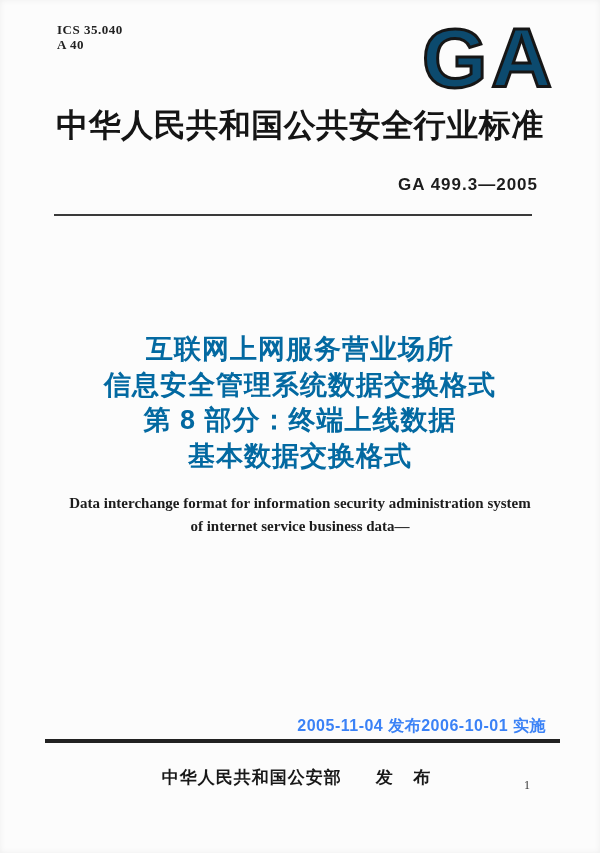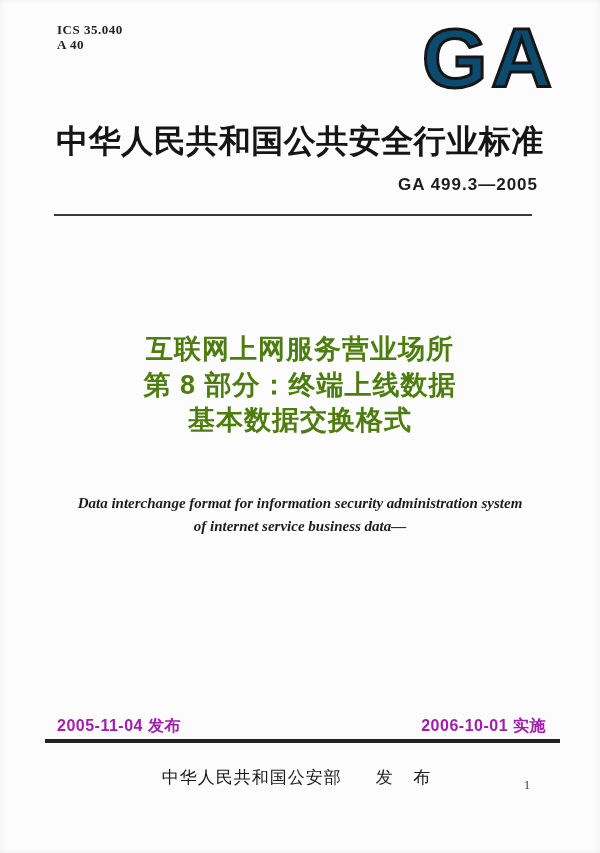--- a/index.html
+++ b/index.html
@@ -38,21 +38,21 @@
     font-family: "Liberation Sans", sans-serif;
     font-size: 84px;
     line-height: 1;
     font-weight: bold;
     color: #0c4a6e;
     letter-spacing: 4px;
     -webkit-text-stroke: 3px #161616;
   }
   .std-heading {
     position: absolute;
-    top: 120px;
+    top: 104px;
     left: 30px;
     right: 30px;
     text-align: center;
     font-size: 32px;
     font-weight: bold;
     letter-spacing: 0.5px;
     color: #151515;
     white-space: nowrap;
   }
   .std-number {
@@ -76,66 +76,65 @@
   
   .title-cn {
     position: absolute;
     top: 332px;
     left: 0;
     right: 0;
     text-align: center;
     font-size: 27px;
     font-weight: bold;
     line-height: 35.5px;
-    color: #4d7c0f;
+    color: #0369a1;
     letter-spacing: 1px;
   }
   .title-en {
     position: absolute;
     top: 492px;
     left: 20px;
     right: 20px;
     text-align: center;
     font-family: "Liberation Serif", serif;
     font-size: 15px;
     font-weight: bold;
     line-height: 22.5px;
     color: #1c1c1c;
-    font-style: italic;
   }
 
   
   .dates-row {
     position: absolute;
     top: 716px;
     left: 57px;
     right: 54px;
     display: flex;
-    justify-content: space-between;
+    justify-content: flex-end;
     font-size: 16px;
     font-weight: bold;
-    color: #a21caf;
+    color: #3b82f6;
     letter-spacing: 0.5px;
   }
   .rule-thick {
     position: absolute;
     top: 739px;
     left: 45px;
     right: 40px;
     height: 4px;
     background: #222;
   }
   .publisher-row {
     position: absolute;
     top: 766px;
     left: 0;
     right: 0;
     text-align: center;
     font-size: 17px;
-    font-weight: normal;
+    font-weight: bold;
     color: #181818;
     letter-spacing: 1px;
   }
   .publisher-row .publish-label {
     margin-left: 34px;
     letter-spacing: 8px;
   }
   .page-number {
     position: absolute;
     top: 778px;
@@ -158,20 +157,21 @@
   <div class="ga-logo">GA</div>
 
   <div class="std-heading">中华人民共和国公共安全行业标准</div>
 
   <div class="std-number">GA 499.3—2005</div>
 
   <div class="rule-thin"></div>
 
   <div class="title-cn">
     <div>互联网上网服务营业场所</div>
+    <div>信息安全管理系统数据交换格式</div>
     <div>第 8 部分：终端上线数据</div>
     <div>基本数据交换格式</div>
   </div>
 
   <div class="title-en">
     <div>Data interchange format for information security administration system</div>
     <div>of internet service business data—</div>
   </div>
 
   <div class="dates-row">

